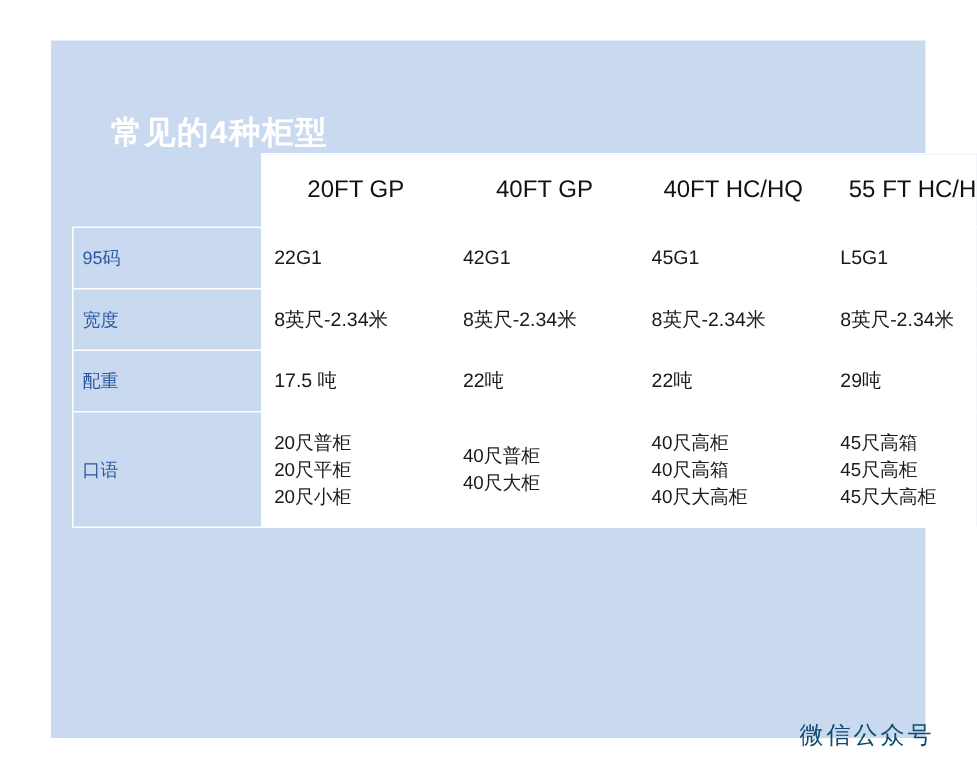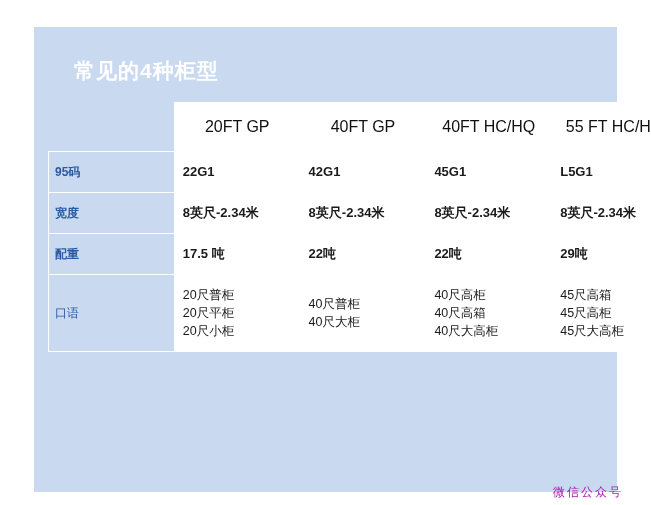--- a/index.html
+++ b/index.html
@@ -25,21 +25,21 @@
     top: 27px;
     width: 583px;
     height: 465px;
     background: #c9d9ef;
     box-sizing: border-box;
     padding: 13px 14px 0 14px;
   }
   .title-bar {
     height: 62px;
     display: flex;
-    align-items: center;
+    align-items: flex-end;
     padding-left: 26px;
     box-sizing: border-box;
   }
   .title-text {
     font-size: 21px;
     font-weight: bold;
     color: #ffffff;
     letter-spacing: 1px;
   }
   table.grid {
@@ -72,38 +72,37 @@
     border-bottom: 1px solid #ffffff;
   }
   table.grid td.colhead {
     text-align: center;
     font-size: 16px;
     color: #111111;
     height: 48px;
   }
   table.grid tr.data td {
     height: 40px;
-    font-weight: bold;
   }
   table.grid tr.multiline td {
     height: 68px;
     padding-top: 4px;
     padding-bottom: 4px;
   }
   .cellline {
     display: block;
     font-size: 12.5px;
     line-height: 1.45;
   }
   .watermark {
     position: absolute;
     right: 28px;
     bottom: 4px;
-    font-size: 12px;
-    color: #a21caf;
+    font-size: 16px;
+    color: #0c4a6e;
     letter-spacing: 2px;
   }
 </style>
 </head>
 <body>
 
 <div class="page">
   <div class="card">
 
     <div class="title-bar">

